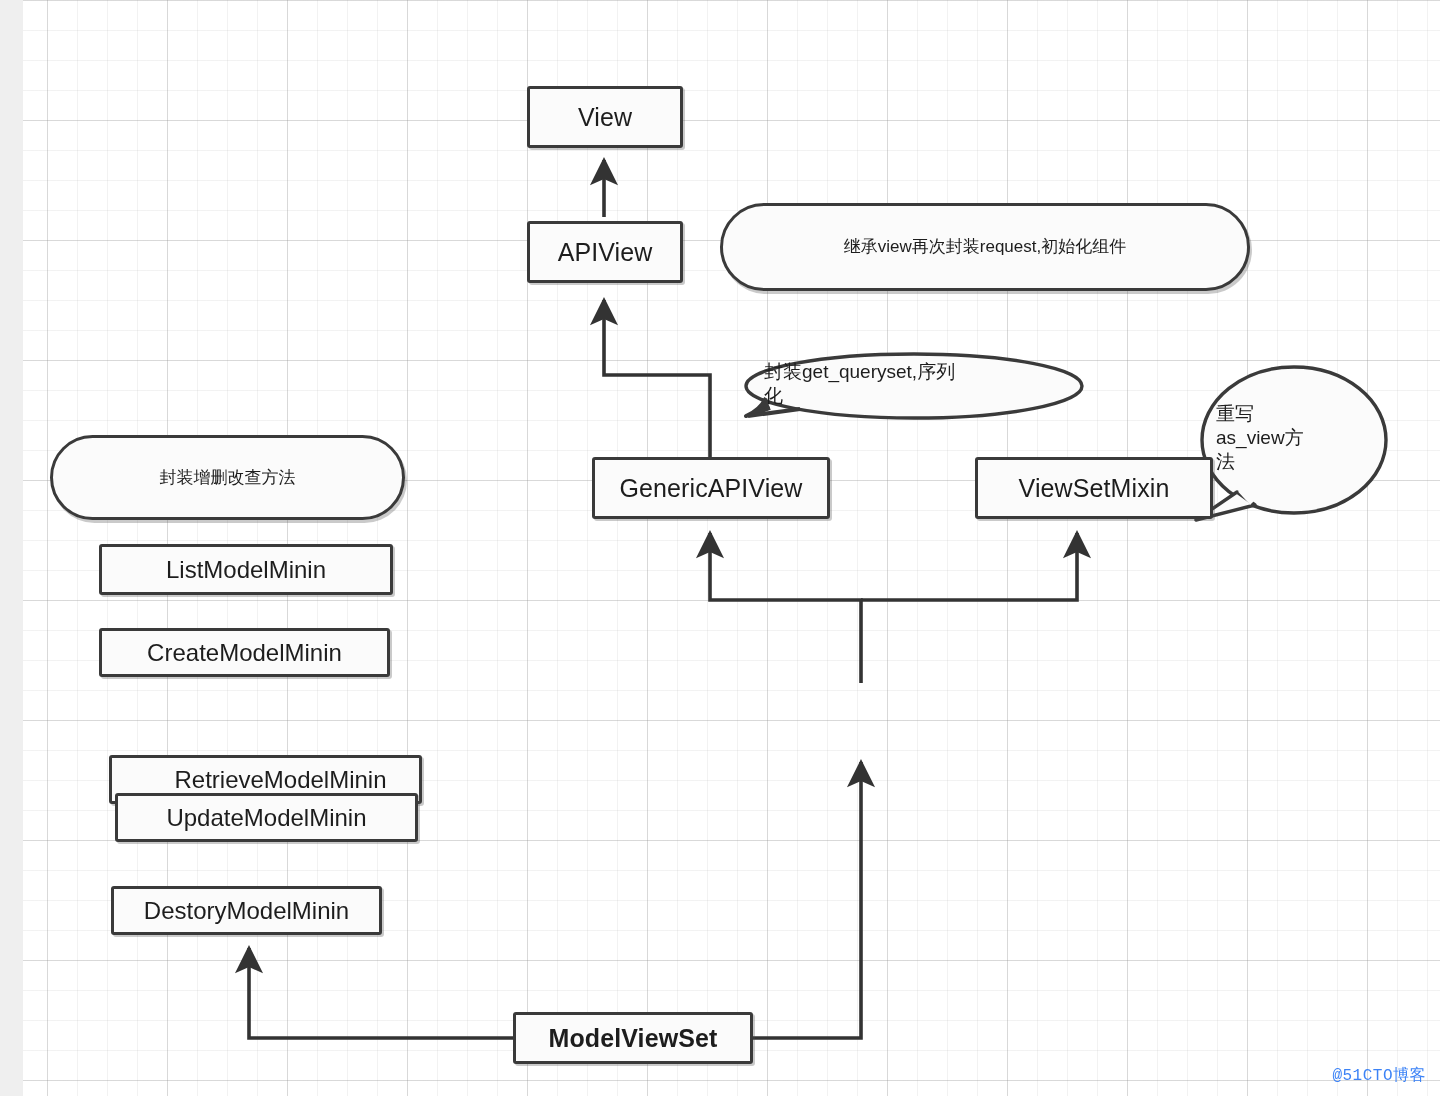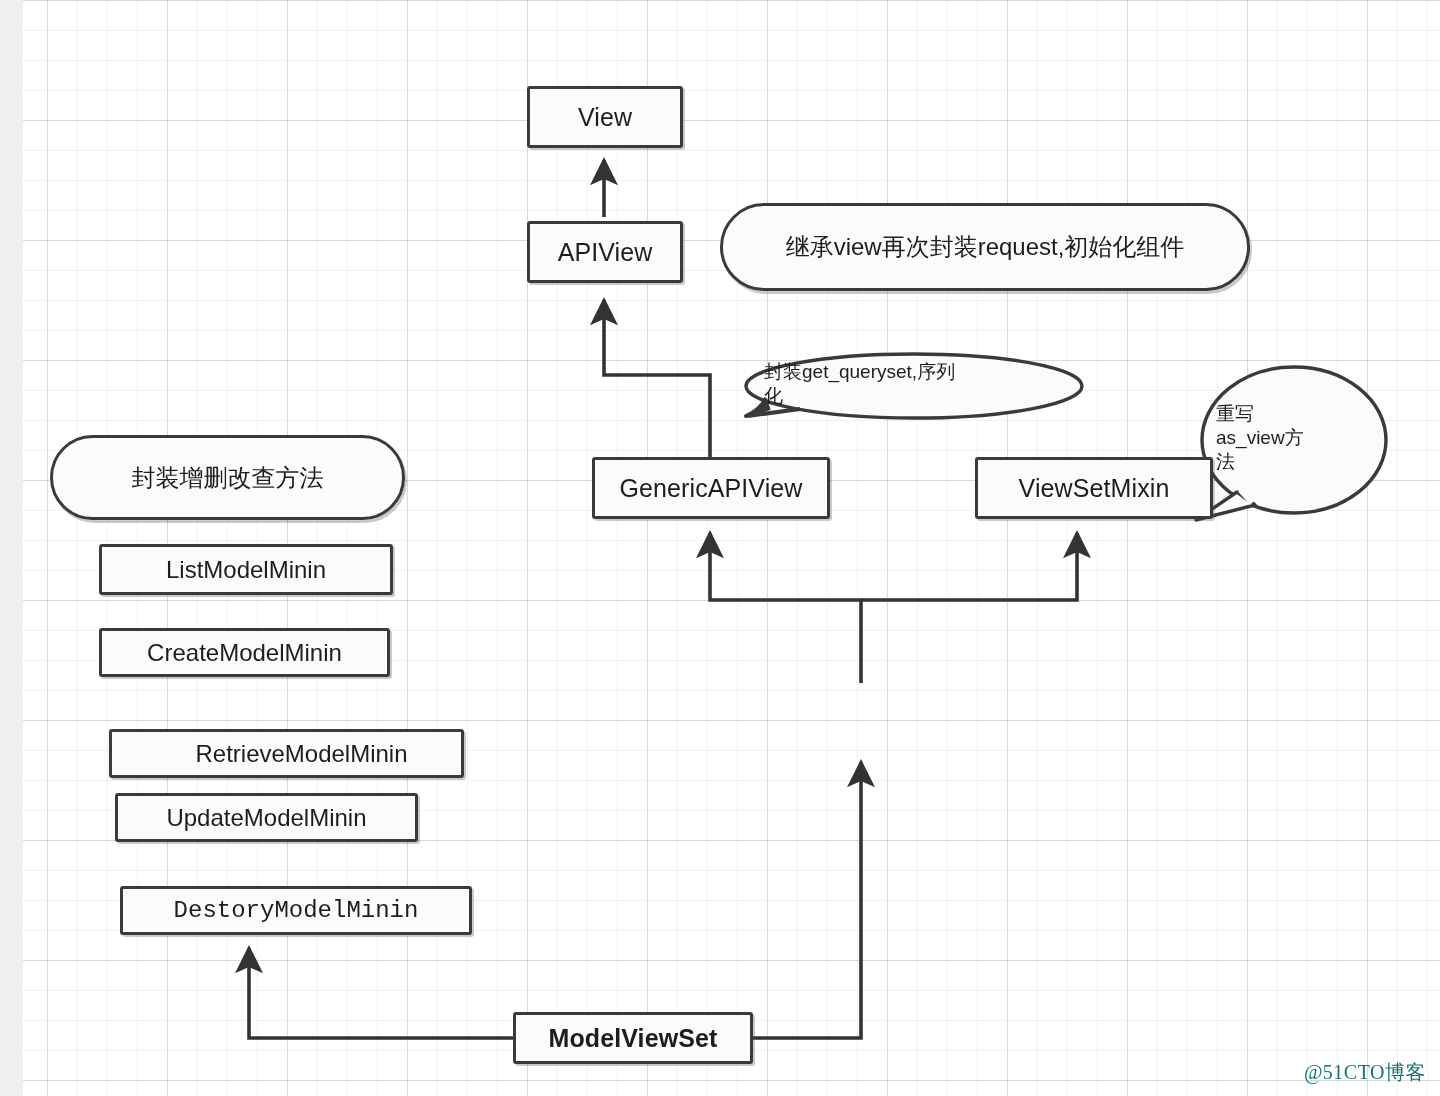--- a/index.html
+++ b/index.html
@@ -65,21 +65,21 @@
     justify-content: center;
     text-align: center;
     color: #1d1d1d;
     line-height: 1.15;
     box-shadow: 2px 2px 0 rgba(80,80,80,0.30);
   }
   .node.rect { border-radius: 3px; }
   .node.stadium { border-radius: 999px; box-shadow: 2px 3px 0 rgba(80,80,80,0.30); }
   .cls { font-size: 25px; letter-spacing: 0.1px; }
   .cls-sm { font-size: 24px; }
-  .note-cn { font-size: 24px; justify-content: center; }
+  .note-cn { font-size: 17px; justify-content: center; }
   .callout {
     position: absolute;
     z-index: 3;
     display: flex;
     align-items: center;
     justify-content: center;
     text-align: left;
     color: #1d1d1d;
     line-height: 1.25;
     font-size: 19px;
@@ -103,24 +103,24 @@
     z-index: 2;
     width: 150px;
     margin-left: -6px;
     margin-top: -4px;
   }
   #watermark {
     position: absolute;
     right: 14px;
     bottom: 10px;
     z-index: 4;
-    font-size: 20px;
-    color: #0f766e;
+    font-size: 16px;
+    color: #3b82f6;
     letter-spacing: 0.5px;
-    font-family: Liberation Serif, serif;
+    font-family: Liberation Mono, monospace;
   }
 </style>
 </head>
 <body>
 
 <div id="canvas">
 
   <div id="grid-area"></div>
   <div id="gutter-left"></div>
 
@@ -185,29 +185,29 @@
   </div>
 
   <div class="node rect cls-sm" style="left:99px; top:544px; width:294px; height:51px;">
     <span>ListModelMinin</span>
   </div>
 
   <div class="node rect cls-sm" style="left:99px; top:628px; width:291px; height:49px;">
     <span>CreateModelMinin</span>
   </div>
 
-  <div class="node rect cls-sm" style="left:109px; top:729px; width:355px; height:49px;padding-left:30px;">
+  <div class="node rect cls-sm" style="left:109px; top:755px; width:313px; height:49px;padding-left:30px;">
     <span>RetrieveModelMinin</span>
   </div>
 
   <div class="node rect cls-sm" style="left:115px; top:793px; width:303px; height:49px;">
     <span>UpdateModelMinin</span>
   </div>
 
-  <div class="node rect cls-sm" style="left:120px; top:886px; width:352px; height:49px;font-family:Liberation Mono, monospace;">
+  <div class="node rect cls-sm" style="left:111px; top:886px; width:271px; height:49px;">
     <span>DestoryModelMinin</span>
   </div>
 
   <div class="node stadium note-cn" style="left:720px; top:203px; width:530px; height:88px;">
     <span>继承view再次封装request,初始化组件</span>
   </div>
 
   <div class="callout" id="ellipse-note">
     <div class="txt">
       <div>封装get_queryset,序列</div>

